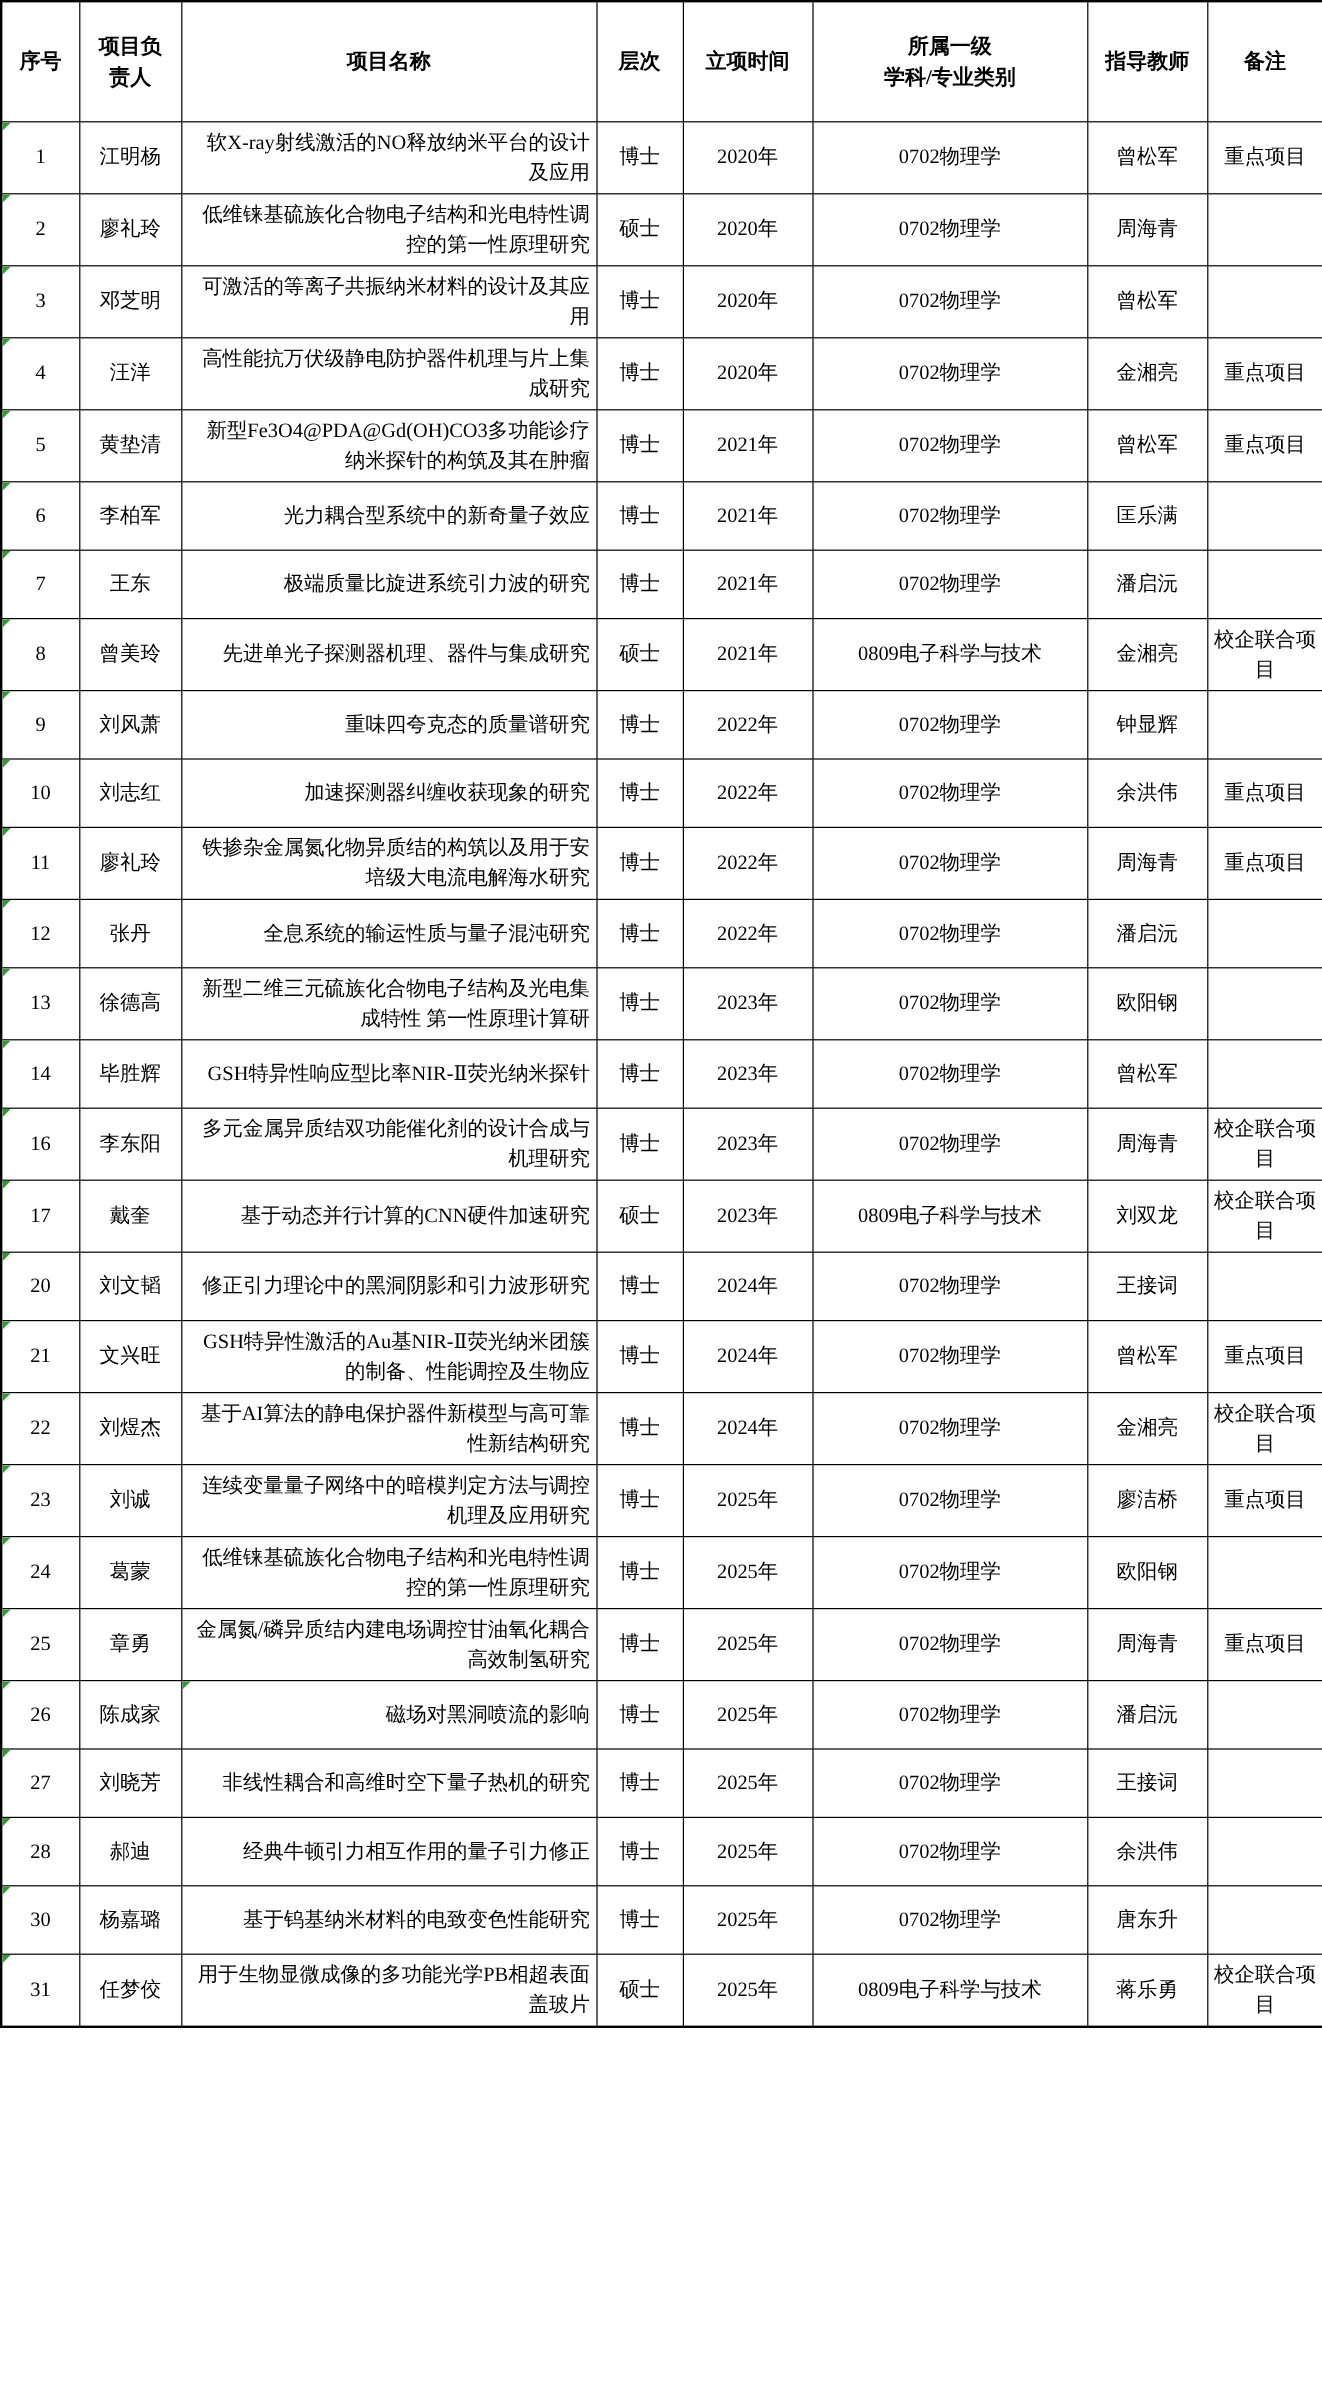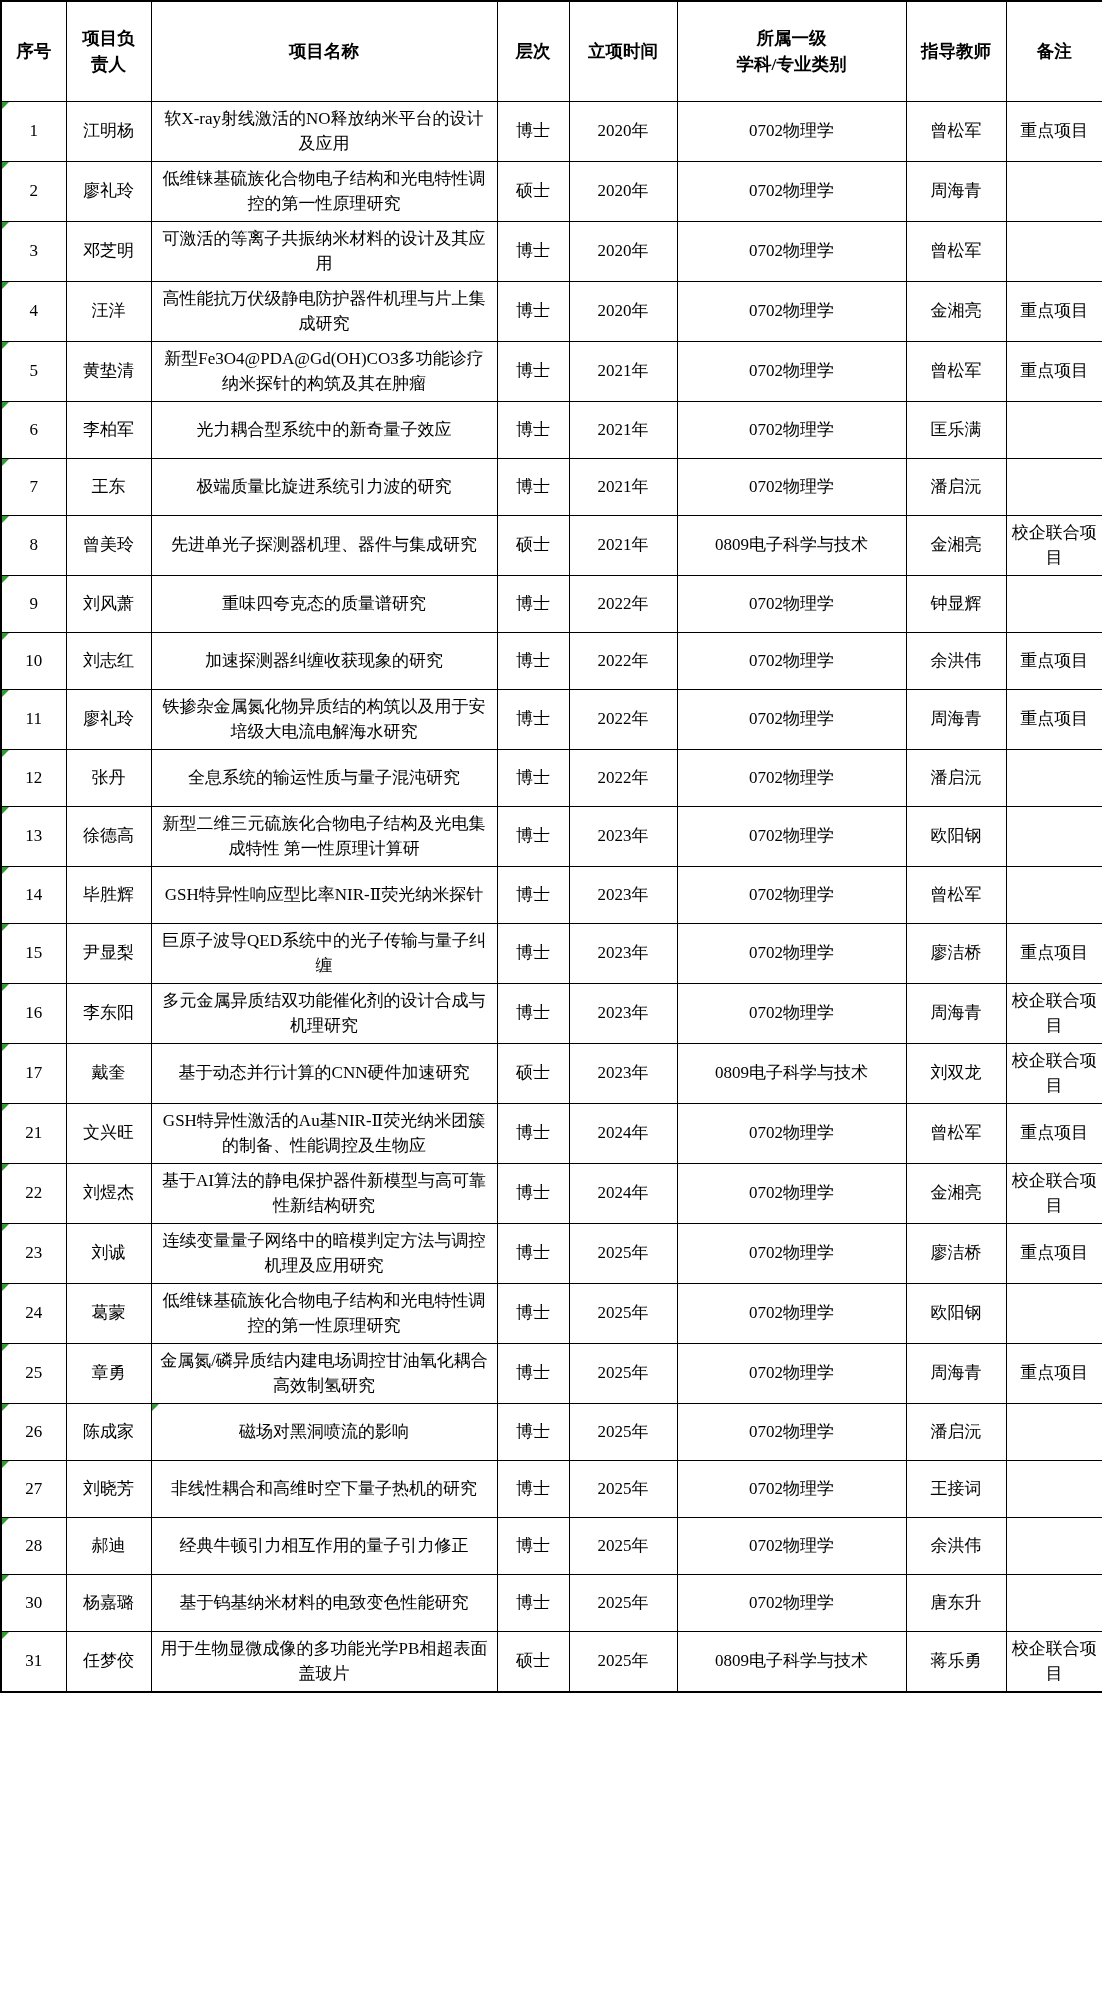--- a/index.html
+++ b/index.html
@@ -38,21 +38,21 @@
     white-space: pre-line;
     overflow: hidden;
     position: relative;
   }
   thead tr { height: 100px; }
   thead th {
     font-weight: bold;
     font-size: 17.5px;
   }
   tbody tr { height: 57px; }
-  tbody td.cell-title { padding-left: 5px; padding-right: 5px; }
+  tbody td.cell-title { padding-left: 5px; padding-right: 5px; text-align: right; }
 
   
   td.green-marker::before {
     content: "";
     position: absolute;
     top: 0;
     left: 0;
     width: 0;
     height: 0;
     border-top: 7px solid var(--marker-green, #339933);
@@ -223,50 +223,50 @@
         <td class="col-no green-marker">14</td>
         <td class="col-leader">毕胜辉</td>
         <td class="cell-title">GSH特异性响应型比率NIR-Ⅱ荧光纳米探针</td>
         <td class="col-level">博士</td>
         <td class="col-year">2023年</td>
         <td class="col-discipline">0702物理学</td>
         <td class="col-advisor">曾松军</td>
         <td class="col-note"></td>
       </tr>
       <tr>
-        <td class="col-no green-marker">15</td>
-        <td class="col-leader">尹显梨</td>
-        <td class="cell-title">巨原子波导QED系统中的光子传输与量子纠缠</td>
-        <td class="col-level">博士</td>
-        <td class="col-year">2023年</td>
-        <td class="col-discipline">0702物理学</td>
-        <td class="col-advisor">廖洁桥</td>
-        <td class="col-note">重点项目</td>
-      </tr>
-      <tr>
         <td class="col-no green-marker">16</td>
         <td class="col-leader">李东阳</td>
         <td class="cell-title">多元金属异质结双功能催化剂的设计合成与机理研究</td>
         <td class="col-level">博士</td>
         <td class="col-year">2023年</td>
         <td class="col-discipline">0702物理学</td>
         <td class="col-advisor">周海青</td>
         <td class="col-note">校企联合项目</td>
       </tr>
       <tr>
         <td class="col-no green-marker">17</td>
         <td class="col-leader">戴奎</td>
         <td class="cell-title">基于动态并行计算的CNN硬件加速研究</td>
         <td class="col-level">硕士</td>
         <td class="col-year">2023年</td>
         <td class="col-discipline">0809电子科学与技术</td>
         <td class="col-advisor">刘双龙</td>
         <td class="col-note">校企联合项目</td>
       </tr>
       <tr>
+        <td class="col-no green-marker">20</td>
+        <td class="col-leader">刘文韬</td>
+        <td class="cell-title">修正引力理论中的黑洞阴影和引力波形研究</td>
+        <td class="col-level">博士</td>
+        <td class="col-year">2024年</td>
+        <td class="col-discipline">0702物理学</td>
+        <td class="col-advisor">王接词</td>
+        <td class="col-note"></td>
+      </tr>
+      <tr>
         <td class="col-no green-marker">21</td>
         <td class="col-leader">文兴旺</td>
         <td class="cell-title">GSH特异性激活的Au基NIR-Ⅱ荧光纳米团簇  的制备、性能调控及生物应</td>
         <td class="col-level">博士</td>
         <td class="col-year">2024年</td>
         <td class="col-discipline">0702物理学</td>
         <td class="col-advisor">曾松军</td>
         <td class="col-note">重点项目</td>
       </tr>
       <tr>

